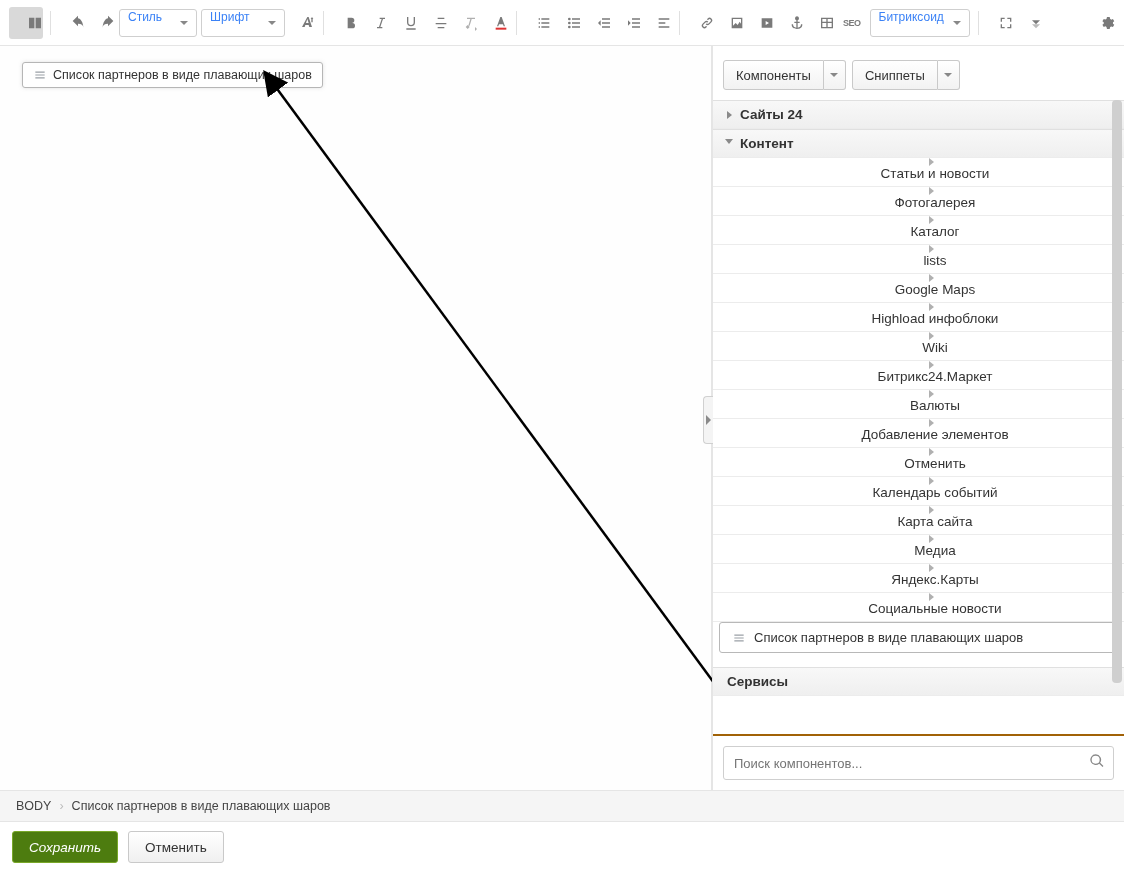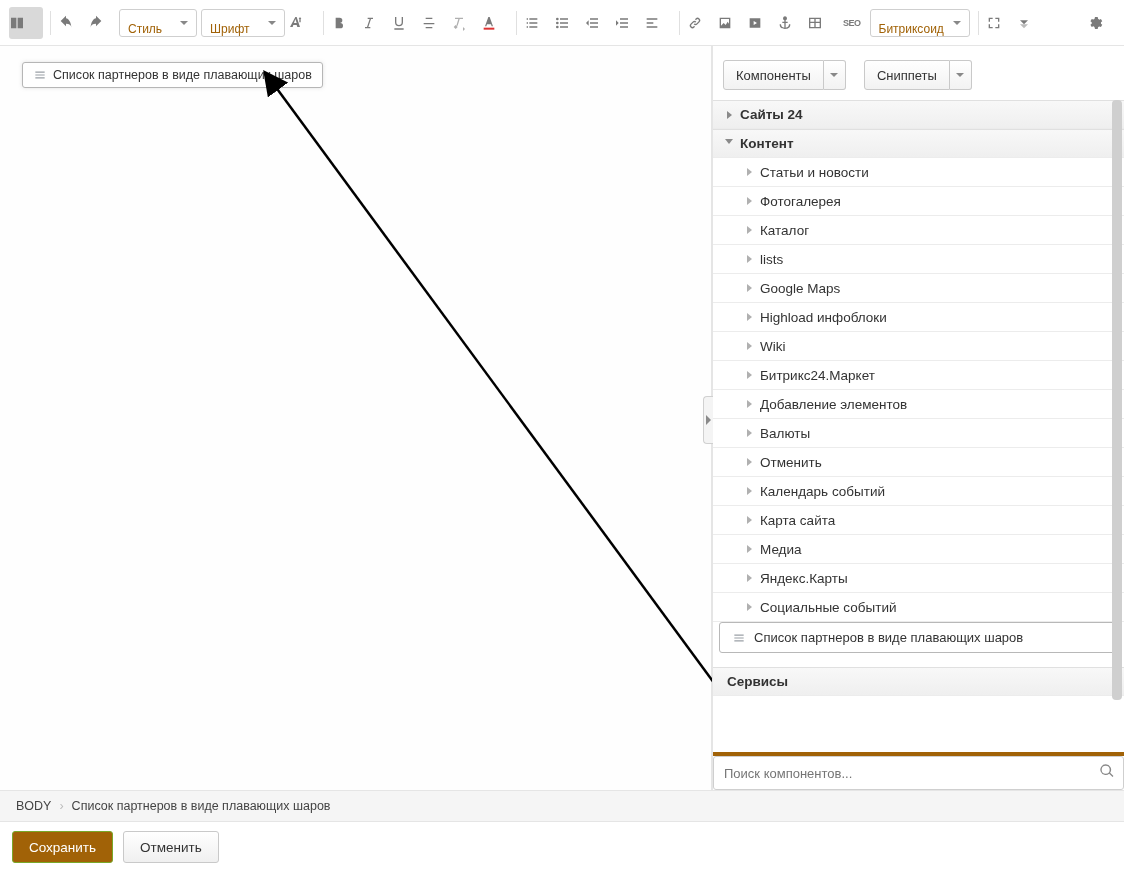--- a/index.html
+++ b/index.html
@@ -4,31 +4,31 @@
 <style>
   * { box-sizing: border-box; margin: 0; padding: 0; font-family: Arial, Helvetica, sans-serif; }
   body { background: #fff; width: 1124px; height: 872px; position: relative; overflow: hidden; }
 
   
   .toolbar {
     display: flex; align-items: center; height: 46px; padding: 0 8px;
     background: #fff; border-bottom: 1px solid #e5e5e5;
   }
   .tb-btn {
-    width: 28px; height: 28px; display: inline-flex; align-items: center; justify-content: flex-start;
+    width: 28px; height: 28px; display: inline-flex; align-items: center; justify-content: flex-end;
     color: #7a7a7a; cursor: pointer; border-radius: 3px; margin: 0 1px;
   }
   .tb-btn svg { width: 16px; height: 16px; fill: currentColor; }
   .tb-btn.wide { width: auto; padding: 0 6px; }
   .tb-btn.split-view { background: #d9d9d9; width: 34px; height: 32px; border-radius: 3px; }
   .tb-sep { width: 1px; height: 24px; background: #e0e0e0; margin: 0 6px; }
   .tb-select {
     height: 28px; border: 1px solid #cfcfcf; border-radius: 3px; background: #fff;
-    font-size: 12px; color: #a16207; padding: 0 22px 0 8px; position: relative; display: inline-flex;
-    align-items: flex-end; cursor: pointer; margin: 9px 2px;
+    font-size: 12px; color: #3b82f6; padding: 0 22px 0 8px; position: relative; display: inline-flex;
+    align-items: flex-start; cursor: pointer; margin: 9px 2px;
   }
   .tb-select::after {
     content: ""; position: absolute; right: 8px; top: 50%; margin-top: -2px;
     border-left: 4px solid transparent; border-right: 4px solid transparent; border-top: 4px solid #888;
   }
   .tb-spacer { flex: 1; }
   .toolbar .seo-txt { font-size: 9px; font-weight: bold; letter-spacing: -0.5px; }
 
   
   .main { display: flex; height: 744px; position: relative; }
@@ -47,21 +47,21 @@
   .component-chip .chip-icon svg { width: 14px; height: 14px; }
 
   
   .svg-arrow { position: absolute; left: 0; top: 0; pointer-events: none; }
 
   
   .side-panel {
     width: 412px; min-width: 412px; background: #fff; position: relative; display: flex; flex-direction: column;
     border-left: 1px solid #e5e5e5;
   }
-  .side-tabs { display: flex; gap: 18px; align-items: center; padding: 14px 10px 10px; }
+  .side-tabs { display: flex; gap: 6px; align-items: center; padding: 14px 10px 10px; }
   .side-tab-btn {
     height: 30px; padding: 0 12px; border: 1px solid #c9c9c9; border-radius: 3px 0 0 3px;
     background: linear-gradient(#fff,#f2f2f2); font-size: 13px; color: #333; display: inline-flex; align-items: center;
     cursor: pointer;
   }
   .side-tab-dd {
     height: 30px; width: 22px; border: 1px solid #c9c9c9; border-left: none; border-radius: 0 3px 3px 0;
     background: linear-gradient(#fff,#f2f2f2); display: inline-flex; align-items: center; justify-content: center;
     cursor: pointer;
   }
@@ -81,21 +81,21 @@
   }
   .tree-cat .caret, .tree-item .caret {
     width: 0; height: 0; margin-right: 8px;
     border-top: 4px solid transparent; border-bottom: 4px solid transparent; border-left: 5px solid #8a8a8a;
   }
   .tree-cat.open .caret {
     border-left: 4px solid transparent; border-right: 4px solid transparent; border-top: 5px solid #8a8a8a;
     margin-right: 7px; margin-left: -2px;
   }
   .tree-item {
-    background: #fff; color: #333; padding-left: 34px;
+    background: #fff; color: #333; padding-left: 34px; flex-direction: column;
   }
   .tree-item .caret { border-left-color: #b0b0b0; }
   .tree-leaf {
     display: flex; align-items: center; height: 31px; padding: 0 10px 0 12px; font-size: 13px;
     border: 1px solid #b8b8b8; border-radius: 3px; margin: 0 6px 2px 6px; background: #fff; color: #333;
     cursor: grab;
   }
   .tree-leaf .leaf-icon { color: #9aa0a6; margin-right: 8px; display: inline-flex; }
   .tree-leaf .leaf-icon svg { width: 14px; height: 14px; }
 
@@ -103,21 +103,21 @@
     position: absolute; left: -10px; top: 350px; width: 10px; height: 48px;
     background: #f4f4f4; border: 1px solid #d0d0d0; border-right: none;
     border-radius: 4px 0 0 4px; display: flex; align-items: center; justify-content: center;
     cursor: pointer;
   }
   .side-collapse-handle::before {
     content: ""; border-top: 5px solid transparent; border-bottom: 5px solid transparent;
     border-left: 5px solid #8a8a8a;
   }
 
-  .side-search { padding: 0; border-top: 4px solid #a16207; background: #fff; }
+  .side-search { padding: 10px; border-top: 2px solid #a16207; background: #fff; }
   .side-search .search-box {
     display: flex; align-items: center; height: 34px; border: 1px solid #cfcfcf; border-radius: 3px;
     padding: 0 8px 0 10px;
   }
   .side-search input {
     flex: 1; border: none; outline: none; font-size: 13px; color: #555; background: transparent;
   }
   .side-search .mag { color: #888; }
 
   
@@ -136,21 +136,21 @@
   }
   .breadcrumb .crumb { padding: 0 4px; }
   .breadcrumb .sep { color: #bbb; padding: 0 4px; }
 
   
   .footer { height: 50px; display: flex; align-items: center; padding: 0 12px; gap: 10px; }
   .btn {
     height: 32px; padding: 0 16px; border-radius: 3px; font-size: 13.5px; cursor: pointer;
     display: inline-flex; align-items: center; border: 1px solid transparent;
   }
-  .btn-primary { background: #a16207; color: #fff; border-color: #79a829; }
+  .btn-primary { background: #4d7c0f; color: #fff; border-color: #79a829; font-style: italic; }
   .btn-default { background: linear-gradient(#fff,#f0f0f0); color: #333; border-color: #c9c9c9; }
 
 </style>
 </head>
 <body>
 
 <div class="toolbar">
   <span class="tb-btn split-view">
     <svg viewBox="0 0 24 24">
         <path d="M3 4h8v16H3zM13 4h8v16h-8zM5 6h4v2H5zm0 4h4v2H5zm10-4h4v2h-4zm0 4h4v2h-4z"></path>
@@ -367,49 +367,49 @@
       <div class="tree-item">
           <span class="caret"></span>
           <span>Wiki</span>
         </div>
       <div class="tree-item">
           <span class="caret"></span>
           <span>Битрикс24.Маркет</span>
         </div>
       <div class="tree-item">
           <span class="caret"></span>
+          <span>Валюты</span>
+        </div>
+      <div class="tree-item">
+          <span class="caret"></span>
           <span>Добавление элементов</span>
         </div>
       <div class="tree-item">
           <span class="caret"></span>
-          <span>Валюты</span>
-        </div>
-      <div class="tree-item">
-          <span class="caret"></span>
           <span>Отменить</span>
         </div>
       <div class="tree-item">
           <span class="caret"></span>
           <span>Календарь событий</span>
         </div>
       <div class="tree-item">
           <span class="caret"></span>
           <span>Карта сайта</span>
         </div>
       <div class="tree-item">
           <span class="caret"></span>
           <span>Медиа</span>
         </div>
       <div class="tree-item">
           <span class="caret"></span>
           <span>Яндекс.Карты</span>
         </div>
       <div class="tree-item">
           <span class="caret"></span>
-          <span>Социальные событий</span>
+          <span>Социальные новости</span>
         </div>
 
       <div class="tree-leaf">
         <span class="leaf-icon">
           <svg viewBox="0 0 24 24" fill="currentColor">
               <path d="M4 6h16v2H4zm0 5h16v2H4zm0 5h16v2H4z"></path>
             </svg>
         </span>
         <span>Список партнеров в виде плавающих шаров</span>
       </div>

